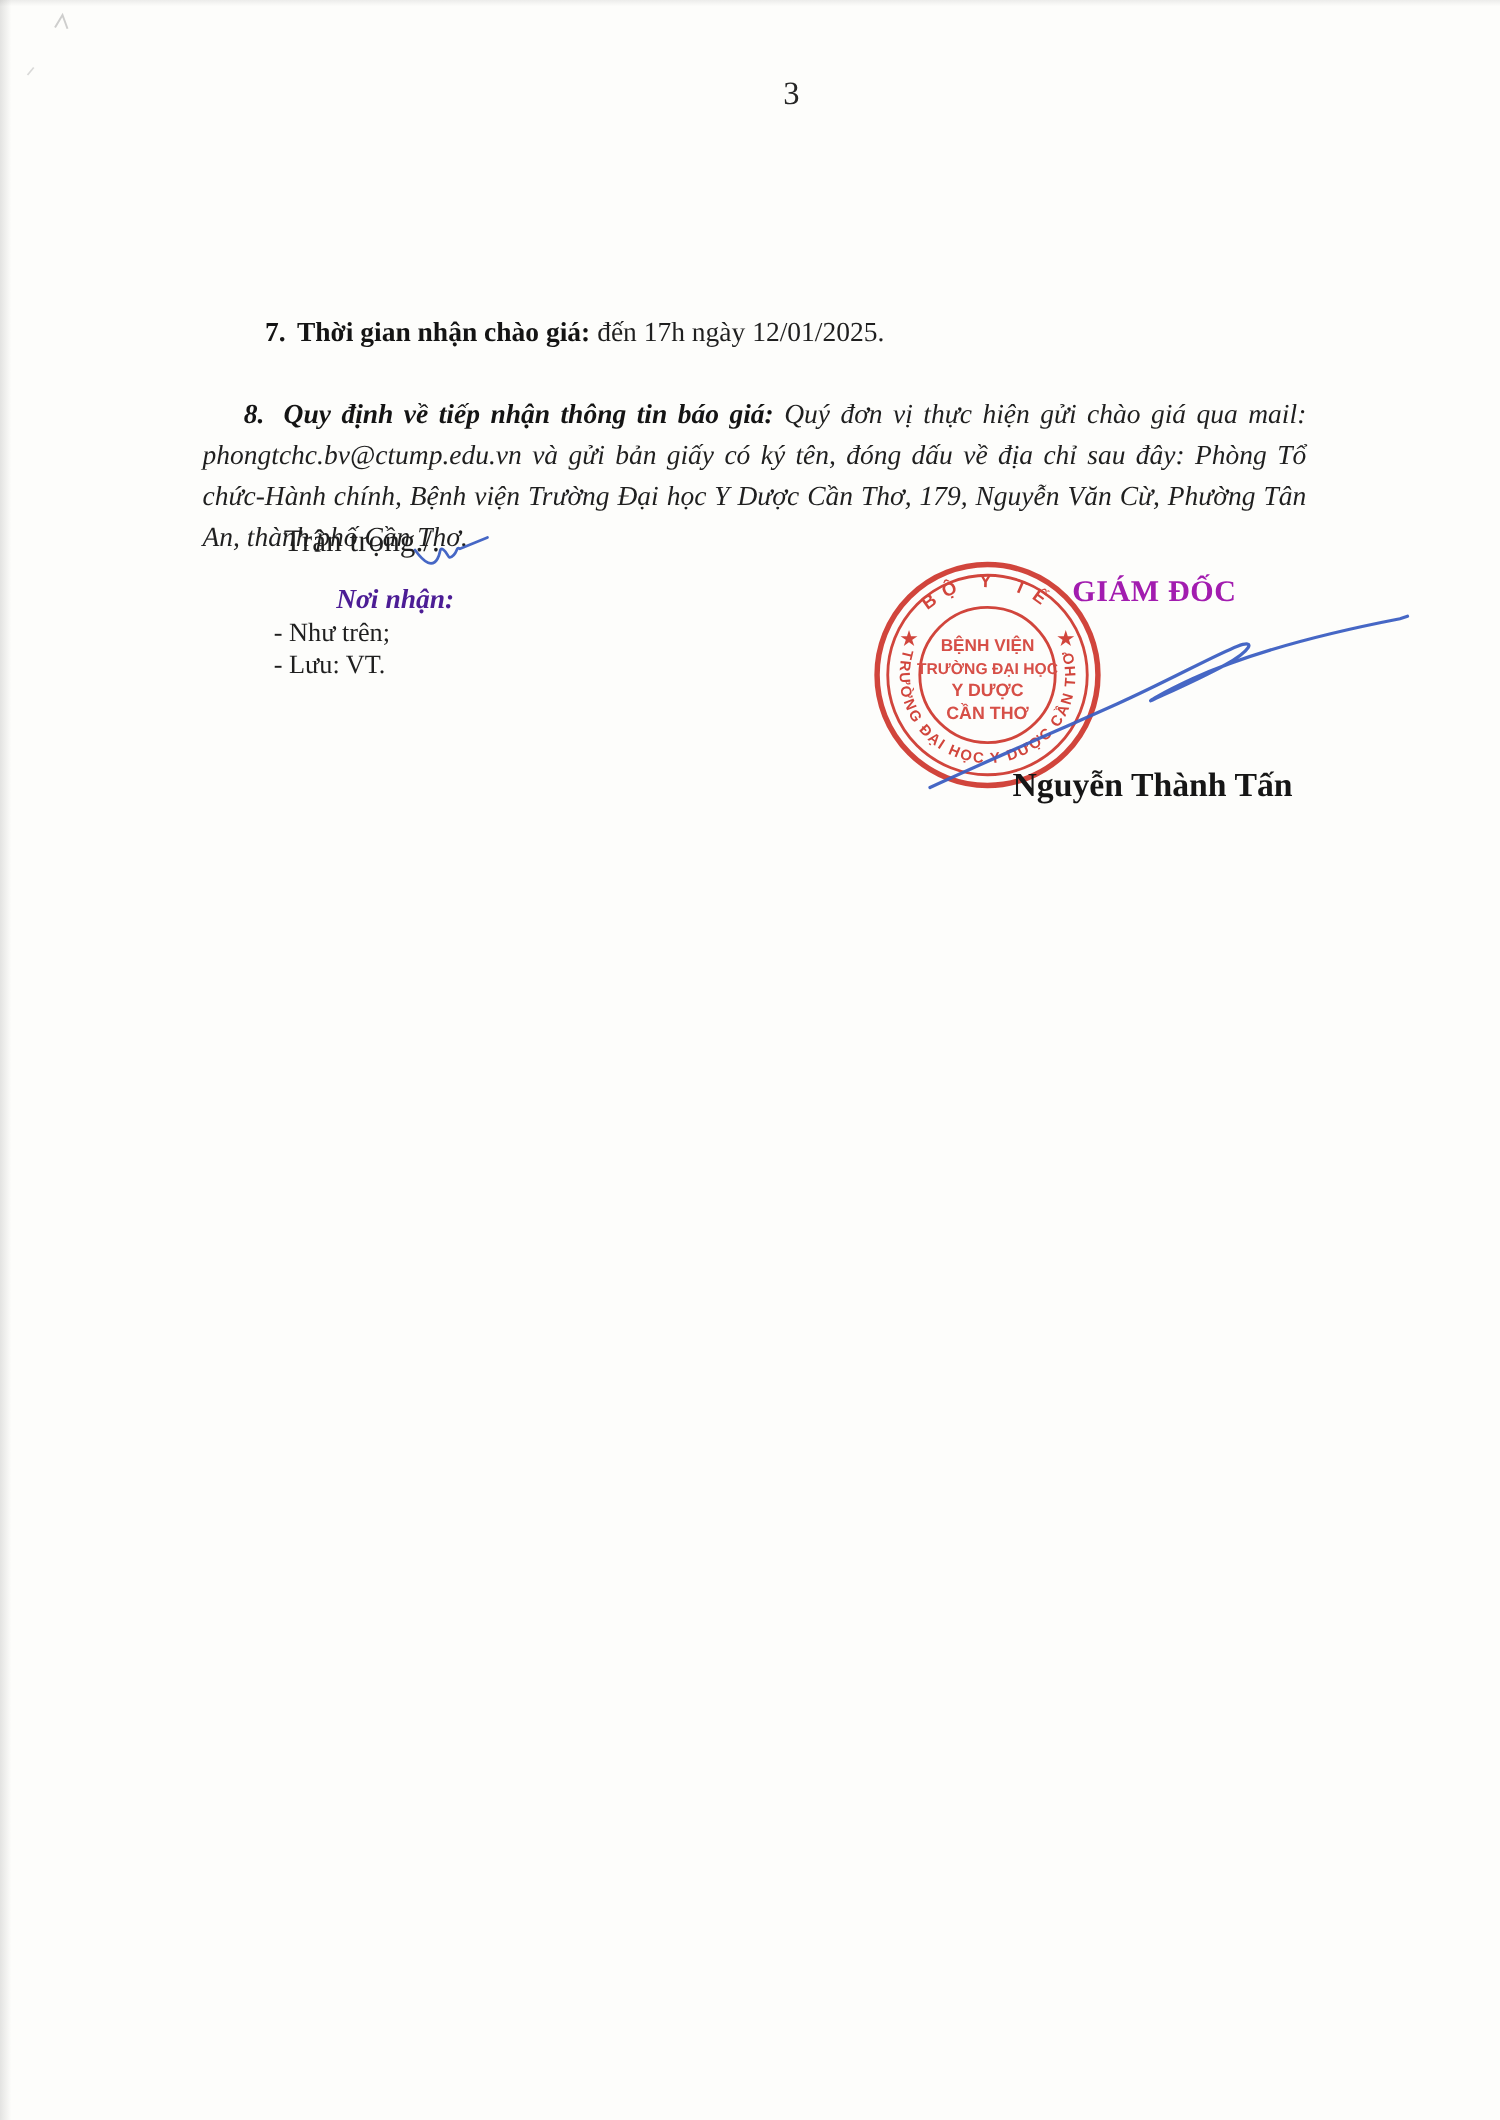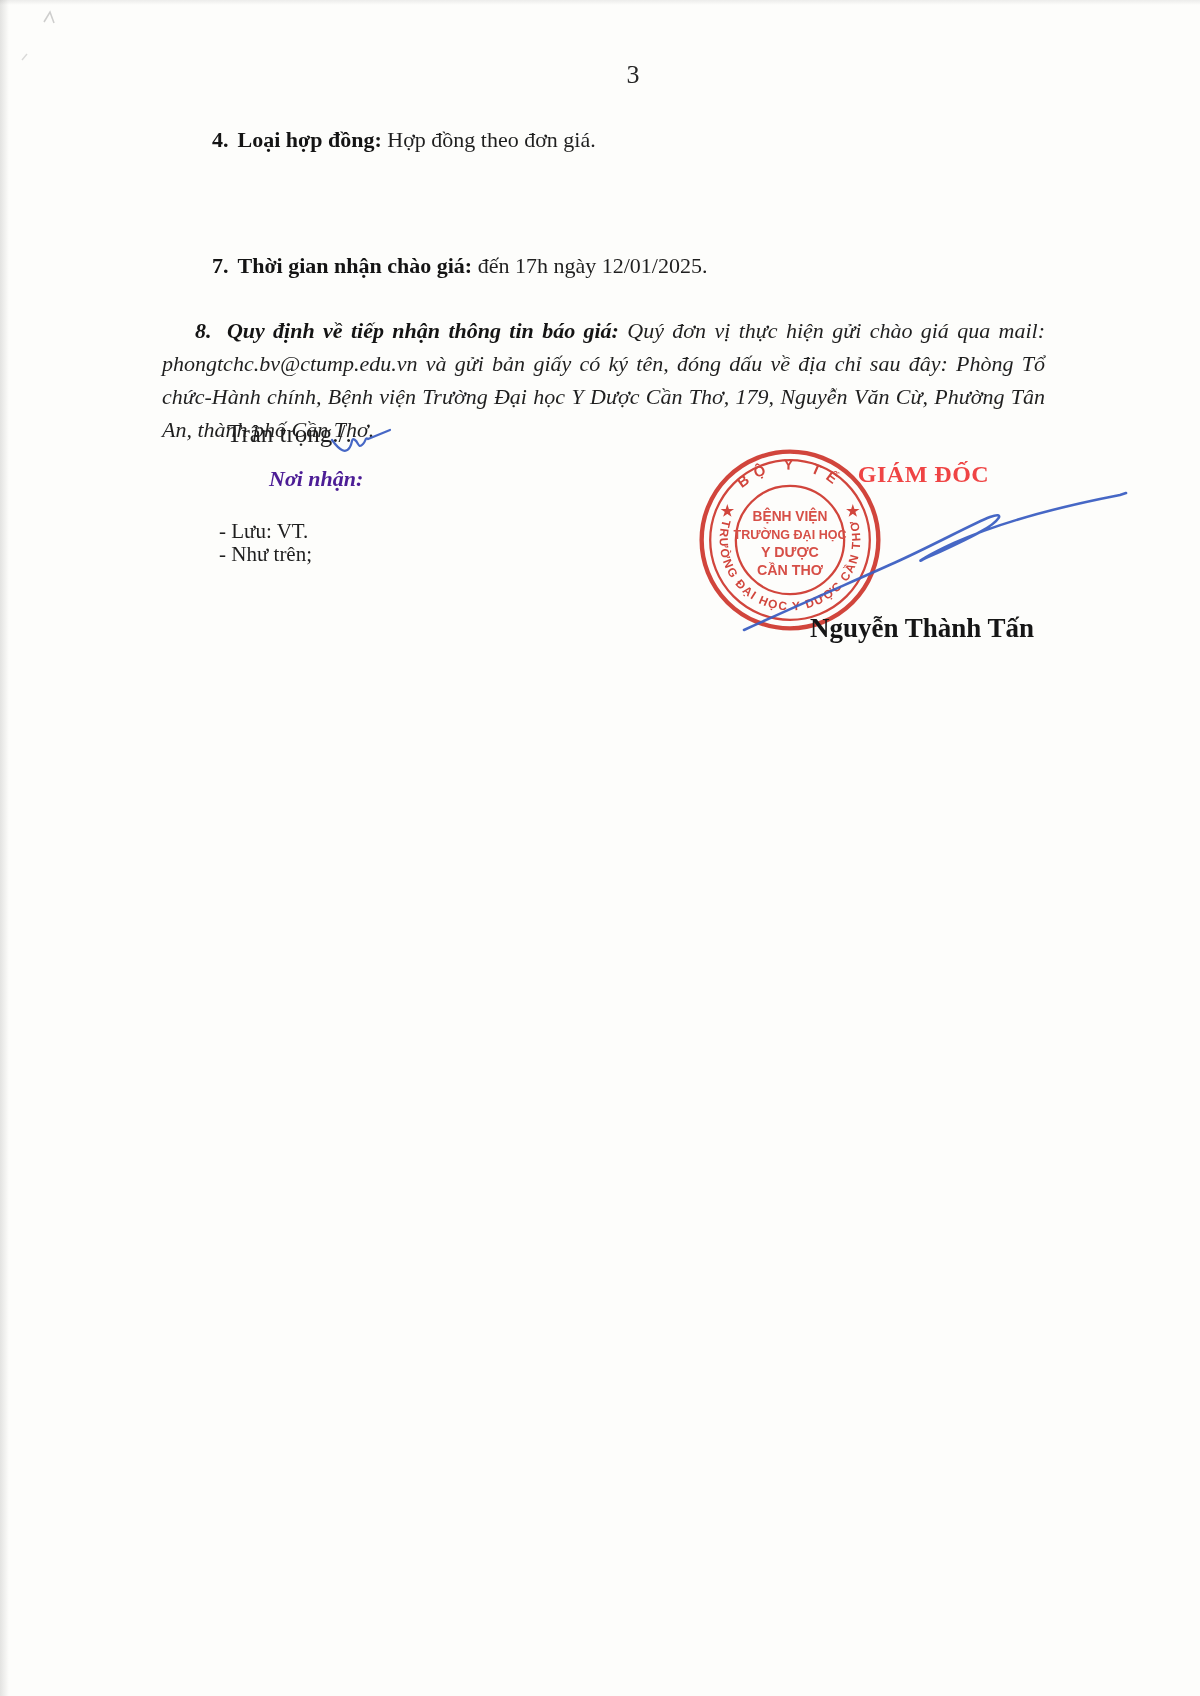--- a/index.html
+++ b/index.html
@@ -42,26 +42,26 @@
     font-size:25px;color:#1f1f1f;
   }
   .noi-nhan{
     position:absolute;left:221px;top:466px;
     font-size:22px;font-weight:bold;font-style:italic;color:#4c1d95;margin-left:48px;
   }
   .recipient{
     position:absolute;left:219px;
     font-size:21px;color:#1f1f1f;
   }
-  .recipient.r0{top:494px;margin-top:48px;}
+  .recipient.r0{top:494px;}
   .recipient.r1{top:519px;}
   .sign-title{
     position:absolute;left:836px;top:461px;width:175px;
     text-align:center;font-size:24px;font-weight:bold;
-    letter-spacing:.5px;color:#ef4444;
+    letter-spacing:.5px;color:#a21caf;
   }
   .sign-name{
     position:absolute;left:797px;top:613px;width:250px;
     text-align:center;font-size:27px;font-weight:bold;color:#161616;
   }
   .stamp-svg{position:absolute;left:695px;top:445px;opacity:.93;}
   .stamp-svg text{font-family:"Liberation Sans", sans-serif;font-weight:bold;}
   .signature-svg{position:absolute;left:726px;top:478px;}
   .paraph-svg{position:absolute;left:330px;top:427px;}
   .pencil-svg{position:absolute;left:12px;top:8px;opacity:.55;}
@@ -74,24 +74,20 @@
   <div class="scan-edge"></div>
   <div class="scan-edge-top"></div>
 
   <svg class="pencil-svg" width="80" height="70" viewBox="0 0 80 70">
     <path d="M 32 14 L 38 4 L 42 15" fill="none" stroke="#a9a9a9" stroke-width="1.6"></path>
     <path d="M 10 52 L 15 46" fill="none" stroke="#bdbdbd" stroke-width="1.4"></path>
   </svg>
 
   <div class="page-number">3</div>
 
-  <div class="doc-item" style="top:126px">
-    <b><span class="num">4.</span><span>Loại hợp đồng:</span></b>
-    <span>Hợp đồng theo đơn giá.</span>
-  </div>
   <div class="doc-item" style="top:252px">
     <b><span class="num">7.</span><span>Thời gian nhận chào giá:</span></b>
     <span>đến 17h ngày 12/01/2025.</span>
   </div>
 
   <p class="para8">
     <span class="num">8.</span>
     <b>Quy định về tiếp nhận thông tin báo giá:</b>
     <span>Quý đơn vị thực hiện gửi chào giá qua mail: phongtchc.bv@ctump.edu.vn và gửi bản giấy có ký tên, đóng dấu về địa chỉ sau đây: Phòng Tổ chức-Hành chính, Bệnh viện Trường Đại học Y Dược Cần Thơ, 179, Nguyễn Văn Cừ, Phường Tân An, thành phố Cần Thơ.</span>
   </p>

